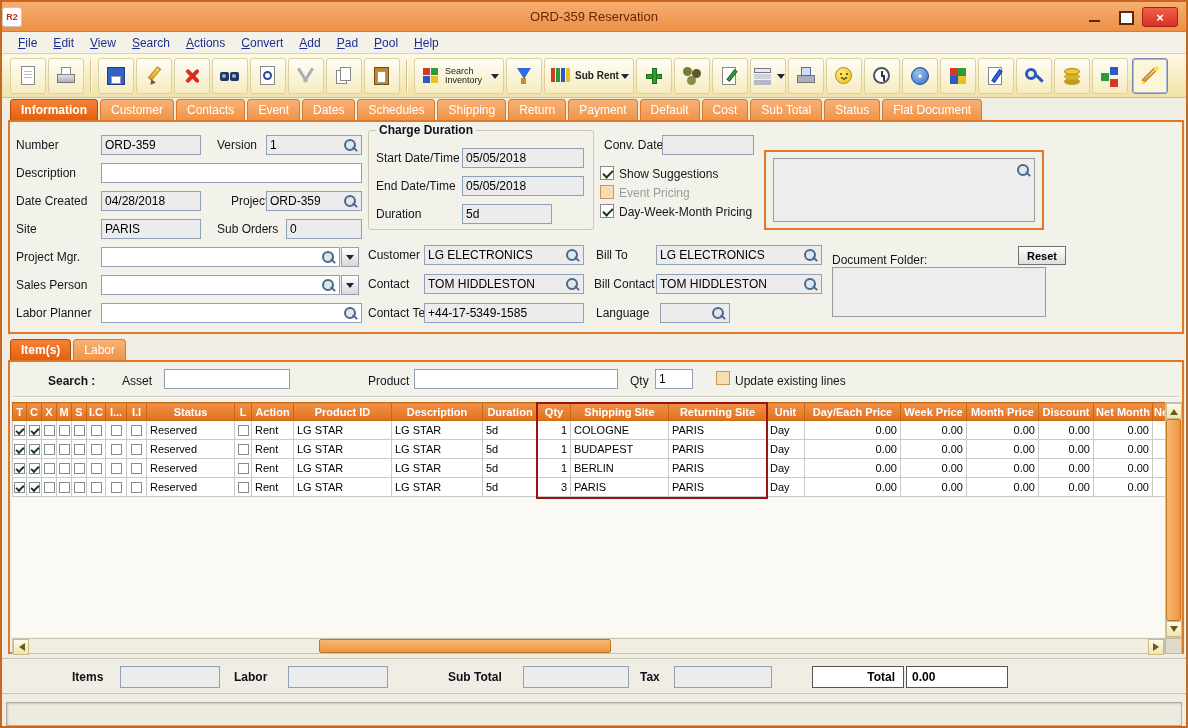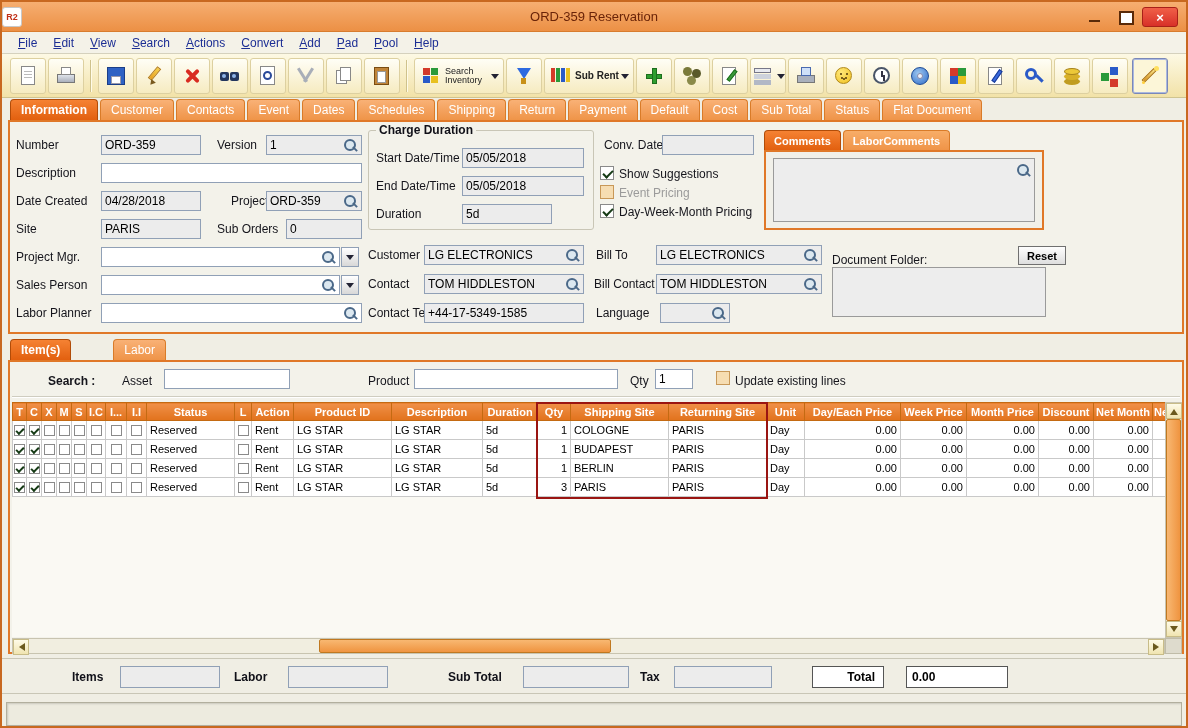--- a/index.html
+++ b/index.html
@@ -81,21 +81,21 @@
   .ic-key::before{left:3px;top:4px;width:12px;height:12px;border:3px solid #2a5ac8;border-radius:50%;}
   .ic-key::after{left:13px;top:13px;width:9px;height:3px;background:#2a5ac8;transform:rotate(45deg);}
   .ic-coins::before{left:4px;top:4px;width:16px;height:7px;border-radius:50%;background:#ecc838;border:1px solid #a8841c;box-shadow:0 5px 0 #d8b028,0 10px 0 #c09c20;}
   .ic-modules::before{left:3px;top:9px;width:8px;height:8px;background:#2a9a3a;box-shadow:9px -6px 0 #2a5ac8,9px 6px 0 #d43a2a;}
   .ic-wand::before{left:9px;top:3px;width:4px;height:17px;background:linear-gradient(#f8e080,#d89018);border:1px solid #a87010;transform:rotate(45deg);}
   .ic-wand::after{left:16px;top:2px;width:5px;height:5px;background:#ffe060;border-radius:50%;box-shadow:-13px 14px 0 -1px #ffd040;}
 
   
   .tabs{position:absolute;left:0;right:0;display:flex;align-items:flex-end;padding-left:8px;}
   .main-tabs{top:96px;height:22px;}
-  .item-tabs{top:336px;height:22px;gap:40px;}
+  .item-tabs{top:336px;height:22px;}
   .tab{height:21px;line-height:21px;padding:0 10px;font-size:12px;color:#fff;background:linear-gradient(#f9b176,#ef9448);border:1px solid #d97b28;border-bottom:none;border-radius:4px 4px 0 0;margin-right:2px;cursor:pointer;white-space:nowrap;}
   .tab.active{background:linear-gradient(#f58233,#e2600f);border-color:#b14c08;font-weight:bold;}
 
   
   .panel{position:absolute;border:2px solid #e07828;background:#f3f2ea;}
   .info-panel{left:6px;top:118px;width:1176px;height:214px;}
   .items-panel{left:6px;top:358px;width:1176px;height:294px;}
 
   .lbl{position:absolute;font-size:12px;color:#15151c;white-space:nowrap;}
   .lbl.b{font-weight:bold;}
@@ -372,24 +372,20 @@
         <span class="val"></span>
       </div>
 
     <span class="cb checked" style="left:590px;top:44px"></span>
     <span class="lbl" style="left:609px;top:45px">Show Suggestions</span>
     <span class="cb tan" style="left:590px;top:63px"></span>
     <span class="lbl dim" style="left:609px;top:64px">Event Pricing</span>
     <span class="cb checked" style="left:590px;top:82px"></span>
     <span class="lbl" style="left:609px;top:83px">Day-Week-Month Pricing</span>
 
-    <div class="ctabs" style="left:754px;top:8px">
-        <div class="ctab active">Comments</div>
-        <div class="ctab">LaborComments</div>
-      </div>
     <div class="comments-box" style="left:754px;top:28px;width:280px;height:80px">
       <div class="comments-inner">
         <span></span>
         <span class="mag"></span>
       </div>
     </div>
 
     <span class="lbl" style="left:358px;top:126px">Customer</span>
     <div class="fld" style="left:414px;top:123px;width:160px">
         <span class="val">LG ELECTRONICS</span>
@@ -653,20 +649,20 @@
         <span></span>
       </div>
     <span class="tlbl" style="left:446px">Sub Total</span>
     <div class="tfld" style="left:521px;width:106px">
         <span></span>
       </div>
     <span class="tlbl" style="left:638px">Tax</span>
     <div class="tfld" style="left:672px;width:98px">
         <span></span>
       </div>
-    <div class="total-label-box" style="left:810px;width:72px">Total</div>
+    <div class="total-label-box" style="left:810px;width:92px">Total</div>
     <div class="total-val" style="left:904px;width:102px">
         <span>0.00</span>
       </div>
   </div>
 
   <div class="bottom-strip"></div>
 </div>
 
 </body></html>

